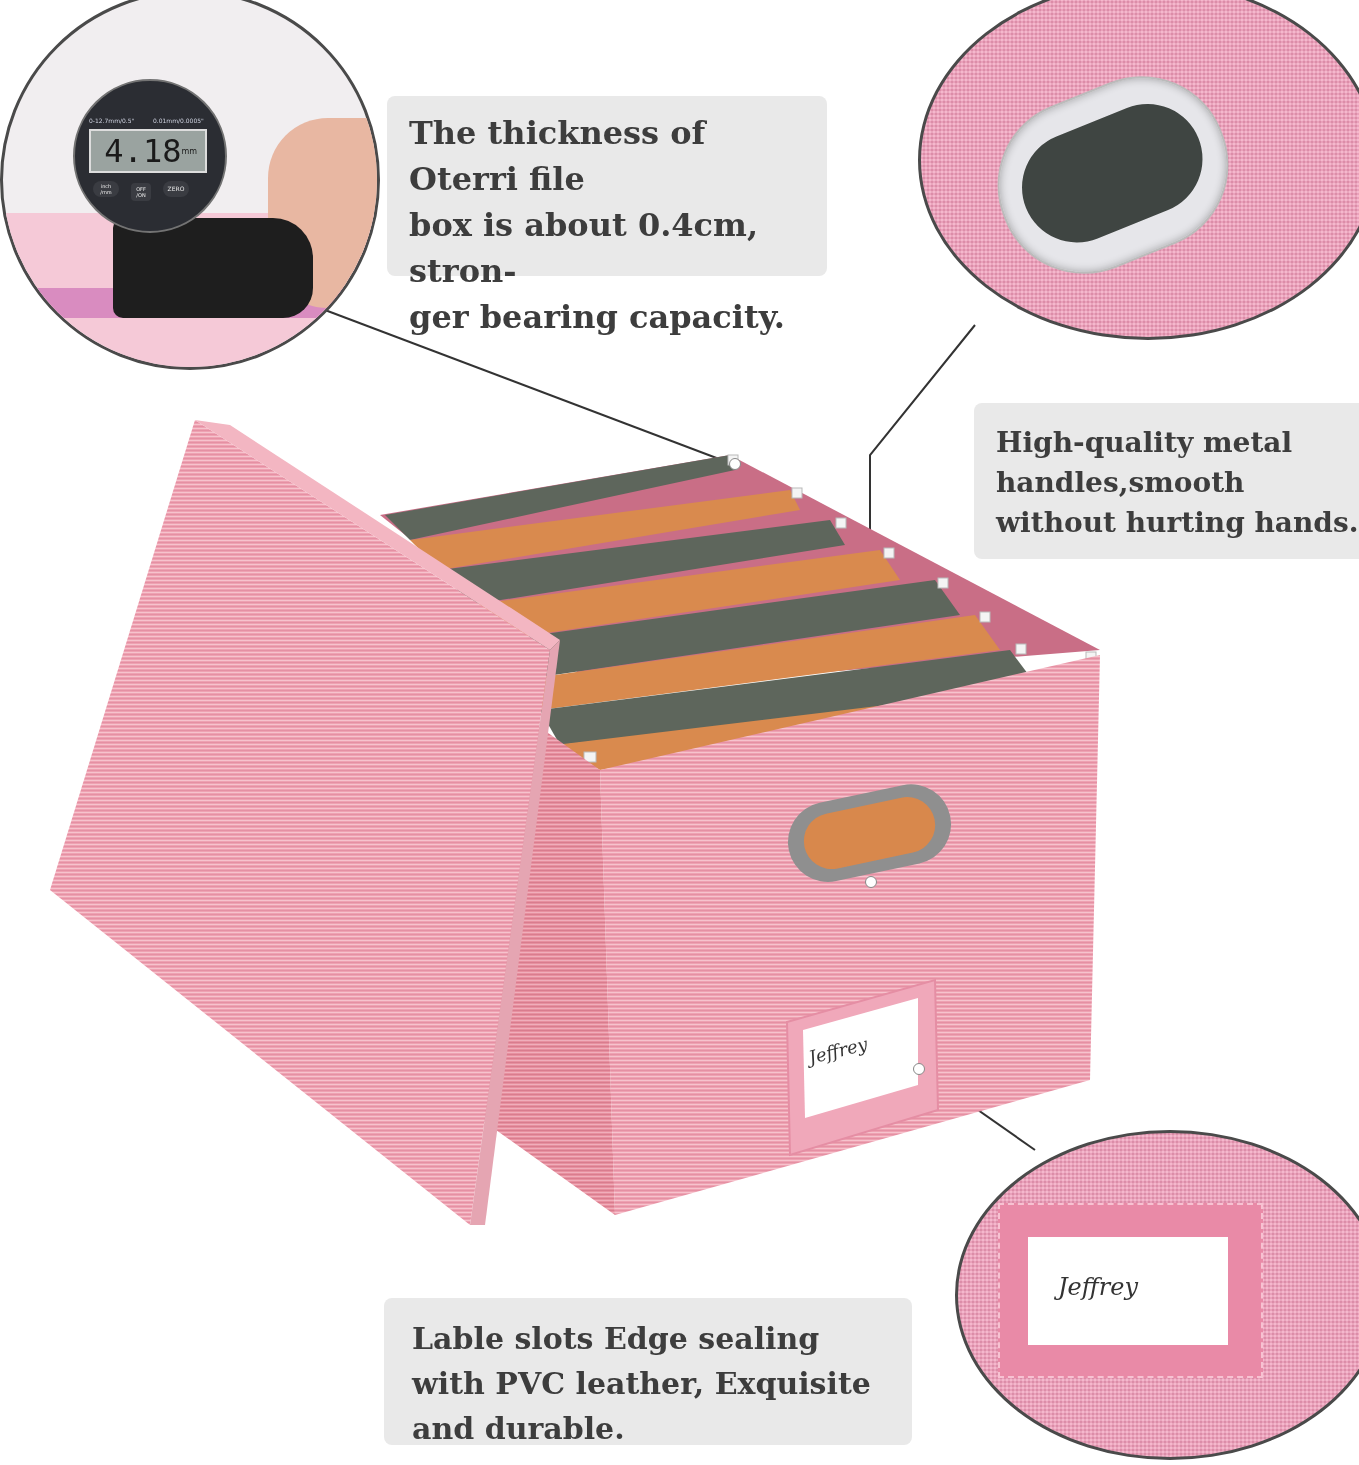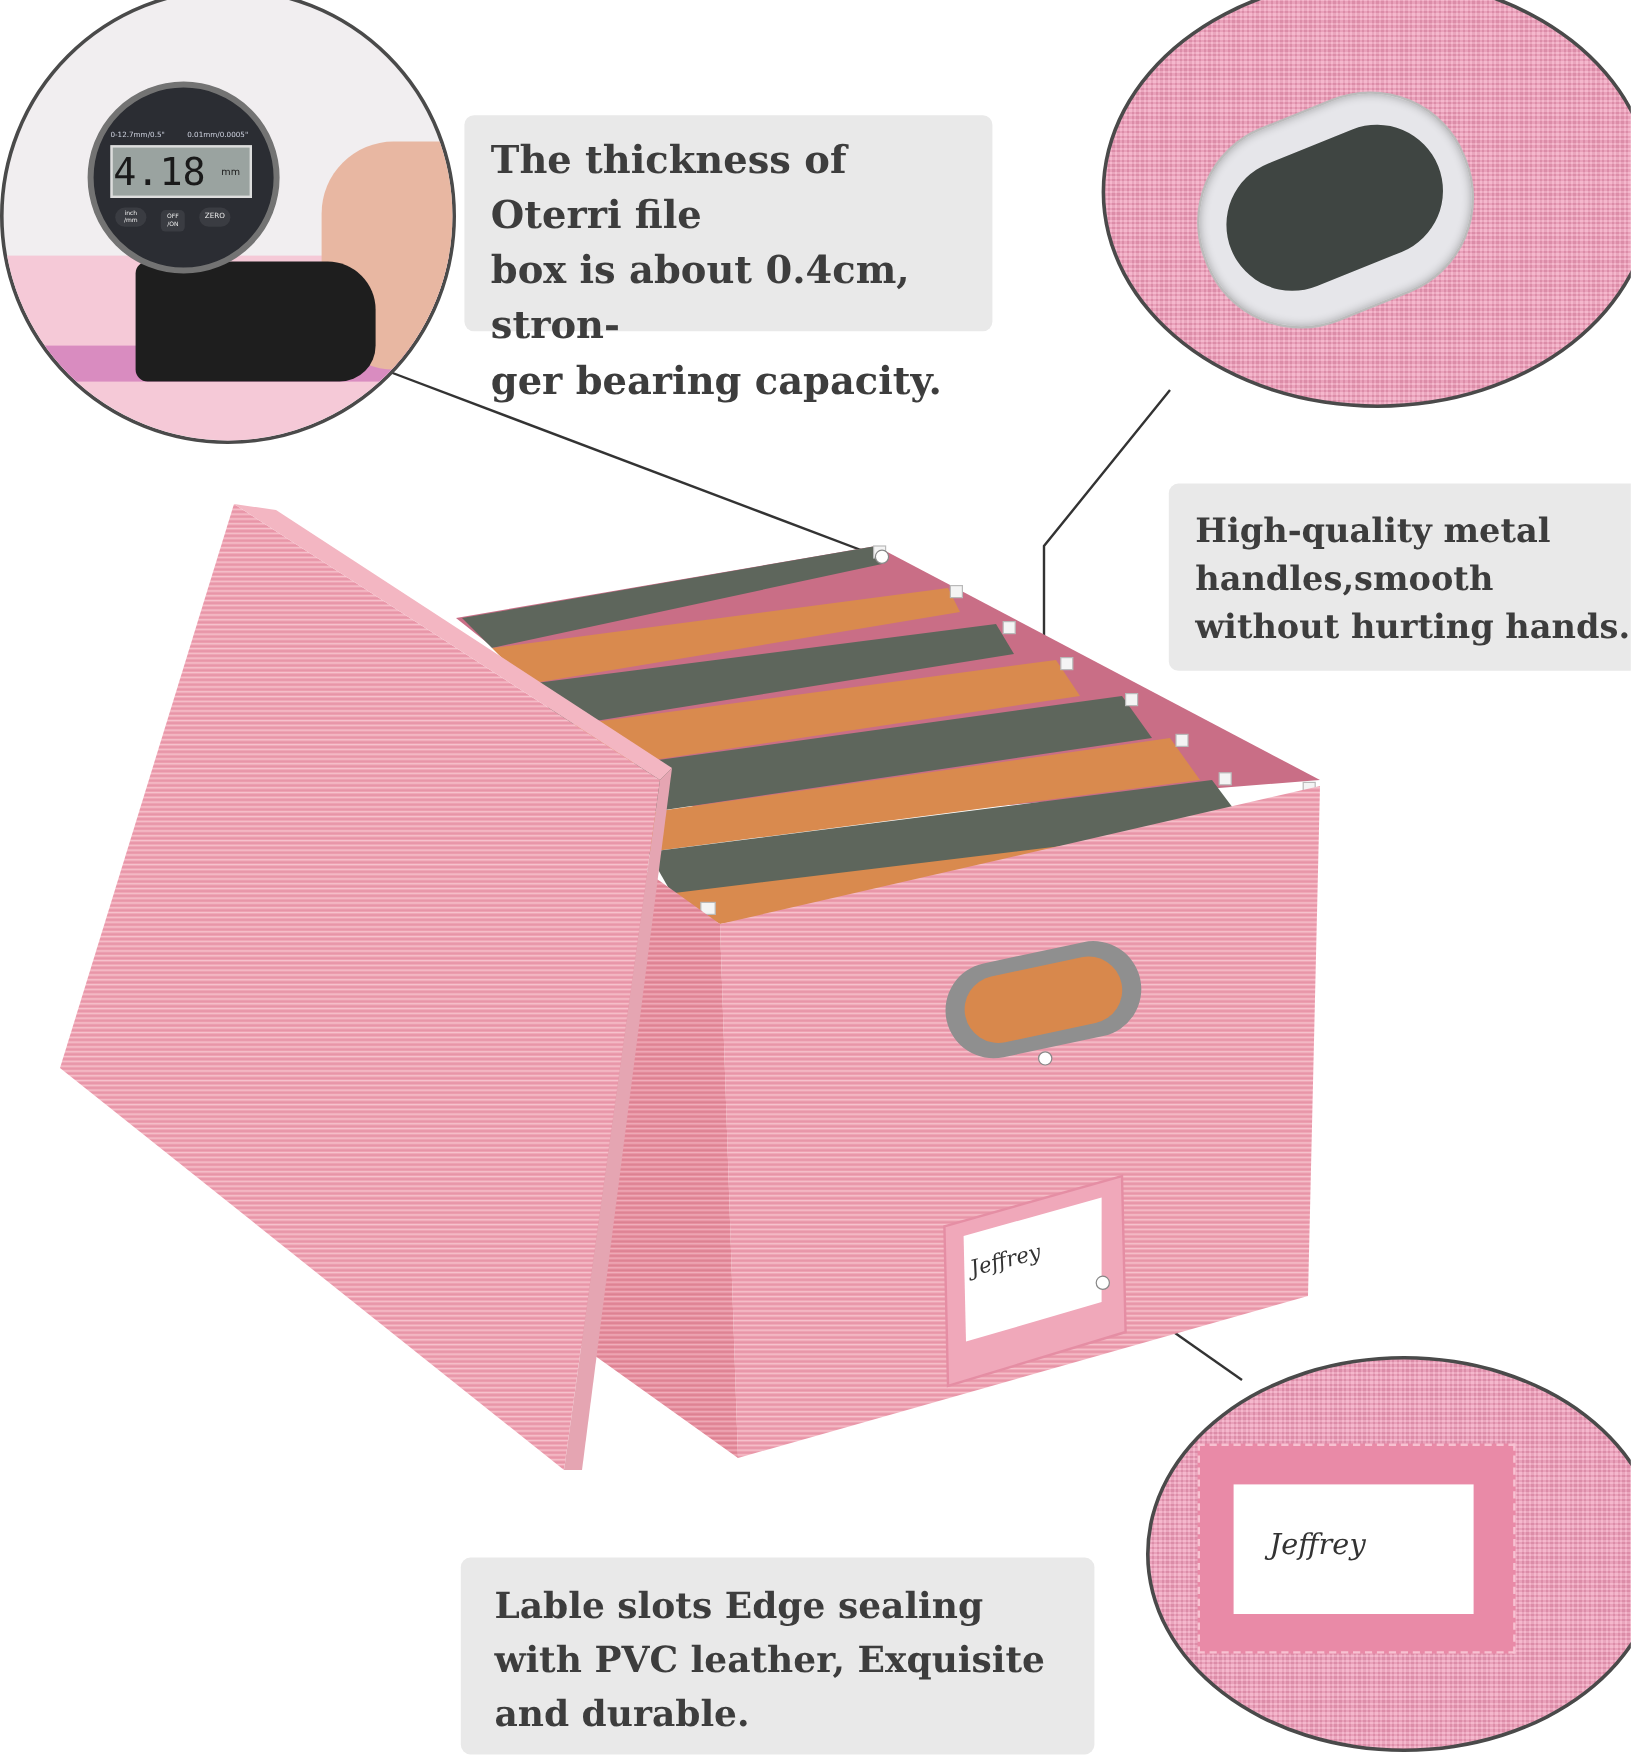--- a/index.html
+++ b/index.html
@@ -98,26 +98,26 @@
 <div class="dot" style="left:913px; top:1063px;"></div>
 
 <div class="circle" style="left:0px; top:-10px; width:380px; height:380px; background:#f1eef0;">
   <div class="abs" style="left:0; top:220px; width:380px; height:160px; background:#f5c9d7;"></div>
   <div class="abs" style="left:0; top:295px; width:380px; height:30px; background:#d98cc0;"></div>
 
   <div class="abs" style="left:265px; top:125px; width:130px; height:190px; background:#e8b7a2; border-radius:60px 0 0 60px;"></div>
 
   <div class="abs" style="left:110px; top:225px; width:200px; height:100px; background:#1e1e1e; border-radius:10px 40px 30px 10px;"></div>
 
-  <div class="abs" style="left:70px; top:75px; width:150px; height:150px; border-radius:50%; background:#2b2d33; border:5px solid #737373;">
+  <div class="abs" style="left:70px; top:86px; width:150px; height:150px; border-radius:50%; background:#2b2d33; border:2px solid #737373;">
     <div class="abs" style="left:14px; top:36px; font-family:'DejaVu Sans',sans-serif; font-size:6px; color:#cfd3e0;">0-12.7mm/0.5"</div>
     <div class="abs" style="left:78px; top:36px; font-family:'DejaVu Sans',sans-serif; font-size:6px; color:#cfd3e0;">0.01mm/0.0005"</div>
     <div class="abs" style="left:14px; top:48px; width:118px; height:44px; background:#9aa3a0; border:2px solid #ddd; display:flex; align-items:center; justify-content:flex-end; padding-right:8px; box-sizing:border-box;">
       <span style="font-family:'DejaVu Sans Mono',monospace; font-size:32px; color:#1a1a1a;">4.18</span>
-      <span style="font-family:'DejaVu Sans',sans-serif; font-size:8px; color:#1a1a1a; margin-left:13px;">mm</span>
+      <span style="font-family:'DejaVu Sans',sans-serif; font-size:8px; color:#1a1a1a; margin-left:0;">mm</span>
     </div>
     <div class="abs" style="left:18px; top:100px; width:26px; height:16px; background:#3a3c42; border-radius:8px; color:#eee; font-family:'DejaVu Sans',sans-serif; font-size:5px; text-align:center; white-space:pre-line; line-height:6px; padding-top:2px; box-sizing:border-box;">inch
 /mm</div>
     <div class="abs" style="left:56px; top:102px; width:20px; height:18px; background:#3a3c42; border-radius:4px; color:#eee; font-family:'DejaVu Sans',sans-serif; font-size:5px; text-align:center; white-space:pre-line; line-height:6px; padding-top:3px; box-sizing:border-box;">OFF
 /ON</div>
     <div class="abs" style="left:88px; top:100px; width:26px; height:16px; background:#3a3c42; border-radius:8px; color:#eee; font-family:'DejaVu Sans',sans-serif; font-size:6px; text-align:center; line-height:16px;">ZERO</div>
   </div>
 </div>
 
 <div class="circle pink-weave" style="left:918px; top:-20px; width:460px; height:360px;">
@@ -139,17 +139,17 @@
 box is about 0.4cm, stron-
 ger bearing capacity.</p>
 </div>
 
 <div class="callout" style="left:974px; top:403px; width:424px; height:156px; padding:20px 10px 0 22px; font-size:28px; line-height:40px;">
   <p>High-quality metal
 handles,smooth
 without hurting hands.</p>
 </div>
 
-<div class="callout" style="left:384px; top:1298px; width:528px; height:164px; padding:18px 14px 0 28px; font-size:30px; line-height:45px;">
+<div class="callout" style="left:384px; top:1298px; width:528px; height:147px; padding:18px 14px 0 28px; font-size:30px; line-height:45px;">
   <p>Lable slots Edge sealing
 with PVC leather, Exquisite
 and durable.</p>
 </div>
 
 </body></html>

